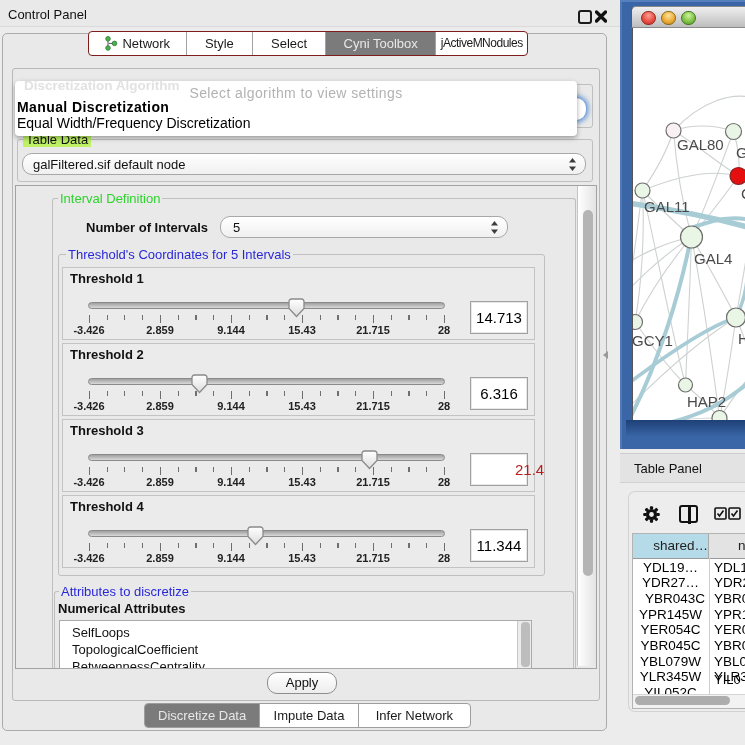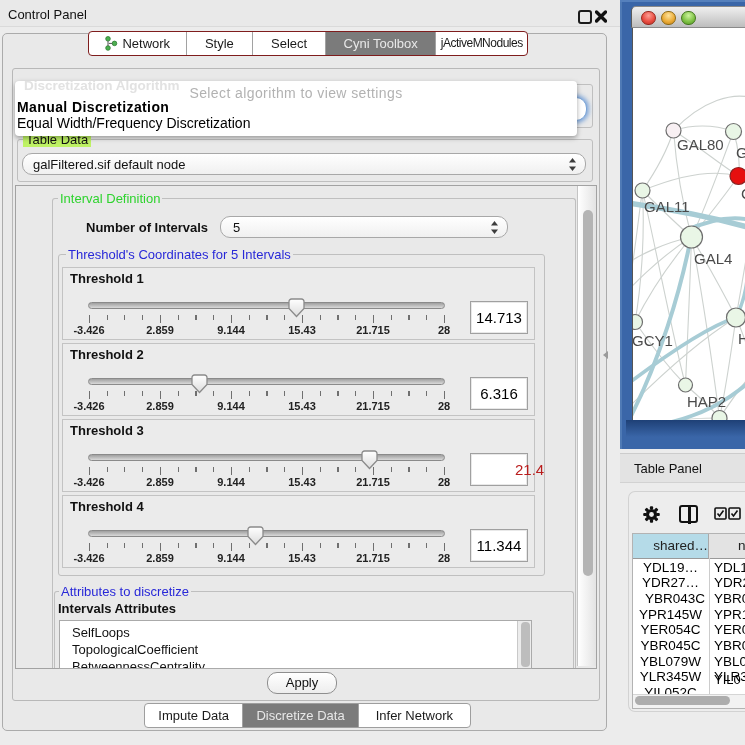--- a/index.html
+++ b/index.html
@@ -156,21 +156,21 @@
       </linearGradient>
     </defs>
   <path d="M3.5 1 h10 a2.5 2.5 0 0 1 2.5 2.5 v7 L8.5 18.5 L1 10.5 v-7 A2.5 2.5 0 0 1 3.5 1 Z" fill="url(#thg494.5)" stroke="#8a8a8a" stroke-width="1.3"></path>
 </svg>
 <div class="abs" style="left:470px;top:529.0px;width:56px;height:31px;background:#ffffff;border:1px solid #a0a0a0;box-shadow:inset 0 0 0 1px #e8e8e8;text-align:center;">
   <span style="font-size:15px;color:#000;line-height:31px;">11.344</span>
 </div>
 
 <div class="abs" style="left:54px;top:591px;width:518px;height:76px;border:1px solid #bfbfbf;border-bottom:none;border-radius:3px 3px 0 0;"></div>
 <div class="abs" style="left:59px;top:584px;background:#e9e9e9;padding:0 2px;font-size:13px;color:#2828d8;">Attributes to discretize</div>
-<div class="abs t13" style="left:58px;top:601px;font-weight:bold;">Intervals Attributes</div>
+<div class="abs t13" style="left:58px;top:601px;font-weight:bold;">Numerical Attributes</div>
 <div class="abs" style="left:59px;top:620px;width:471px;height:47px;background:#ffffff;border:1px solid #aaaaaa;overflow:hidden;">
   <div class="t13" style="margin:3px 0 0 12px;line-height:17px;">SelfLoops<br>TopologicalCoefficient<br>BetweennessCentrality</div>
   <div class="abs" style="right:0;top:0;width:13px;height:47px;background:#ececec;border-left:1px solid #c9c9c9;"></div>
   <div class="abs" style="right:1.5px;top:1px;width:9px;height:45px;background:#bdbdbd;border-radius:4px;"></div>
 </div>
 
 <div class="abs" style="left:267px;top:672px;width:68px;height:20px;background:linear-gradient(#ffffff,#ededed);border:1px solid #8e8e8e;border-radius:10px;text-align:center;">
   <span class="t13" style="line-height:20px;">Apply</span>
 </div>
 
@@ -181,22 +181,22 @@
         <circle cx="10.5" cy="7.4" r="2.3" fill="#4caf50" stroke="#2d7d32" stroke-width="0.8"></circle>
         <path d="M4 5 L4 10 M4.8 7.4 L8.4 7.4" stroke="#555" stroke-width="1"></path>
       </svg>Network</div>
   <div class="seg" style="width:66px;">Style</div>
   <div class="seg" style="width:72px;">Select</div>
   <div class="seg sel" style="width:110px;">Cyni Toolbox</div>
   <div class="seg" style="width:91px;border-right:none;font-size:12px;letter-spacing:-0.5px;">jActiveMNodules</div>
 </div>
 
 <div class="abs" style="left:144px;top:703px;width:325px;height:23px;background:#ffffff;border:1px solid #9e9e9e;border-radius:4px;overflow:hidden;display:flex;">
+  <div class="seg sel" style="width:115px;">Discretize Data</div>
   <div class="seg" style="width:98px;">Impute Data</div>
-  <div class="seg sel" style="width:115px;">Discretize Data</div>
   <div class="seg" style="width:112px;border-right:none;">Infer Network</div>
 </div>
 
 <style>
   .seg{height:23px;line-height:23px;text-align:center;font-size:13px;color:#1a1a1a;
        border-right:1px solid #a2a2a2;display:flex;align-items:center;justify-content:center;}
   .seg.sel{background:#7b7b7b;color:#e8e8e8;}
 </style>
 
 <div class="abs" style="left:603px;top:351px;width:0;height:0;border-top:4px solid transparent;border-bottom:4px solid transparent;border-right:5px solid #9a9a9a;"></div>

